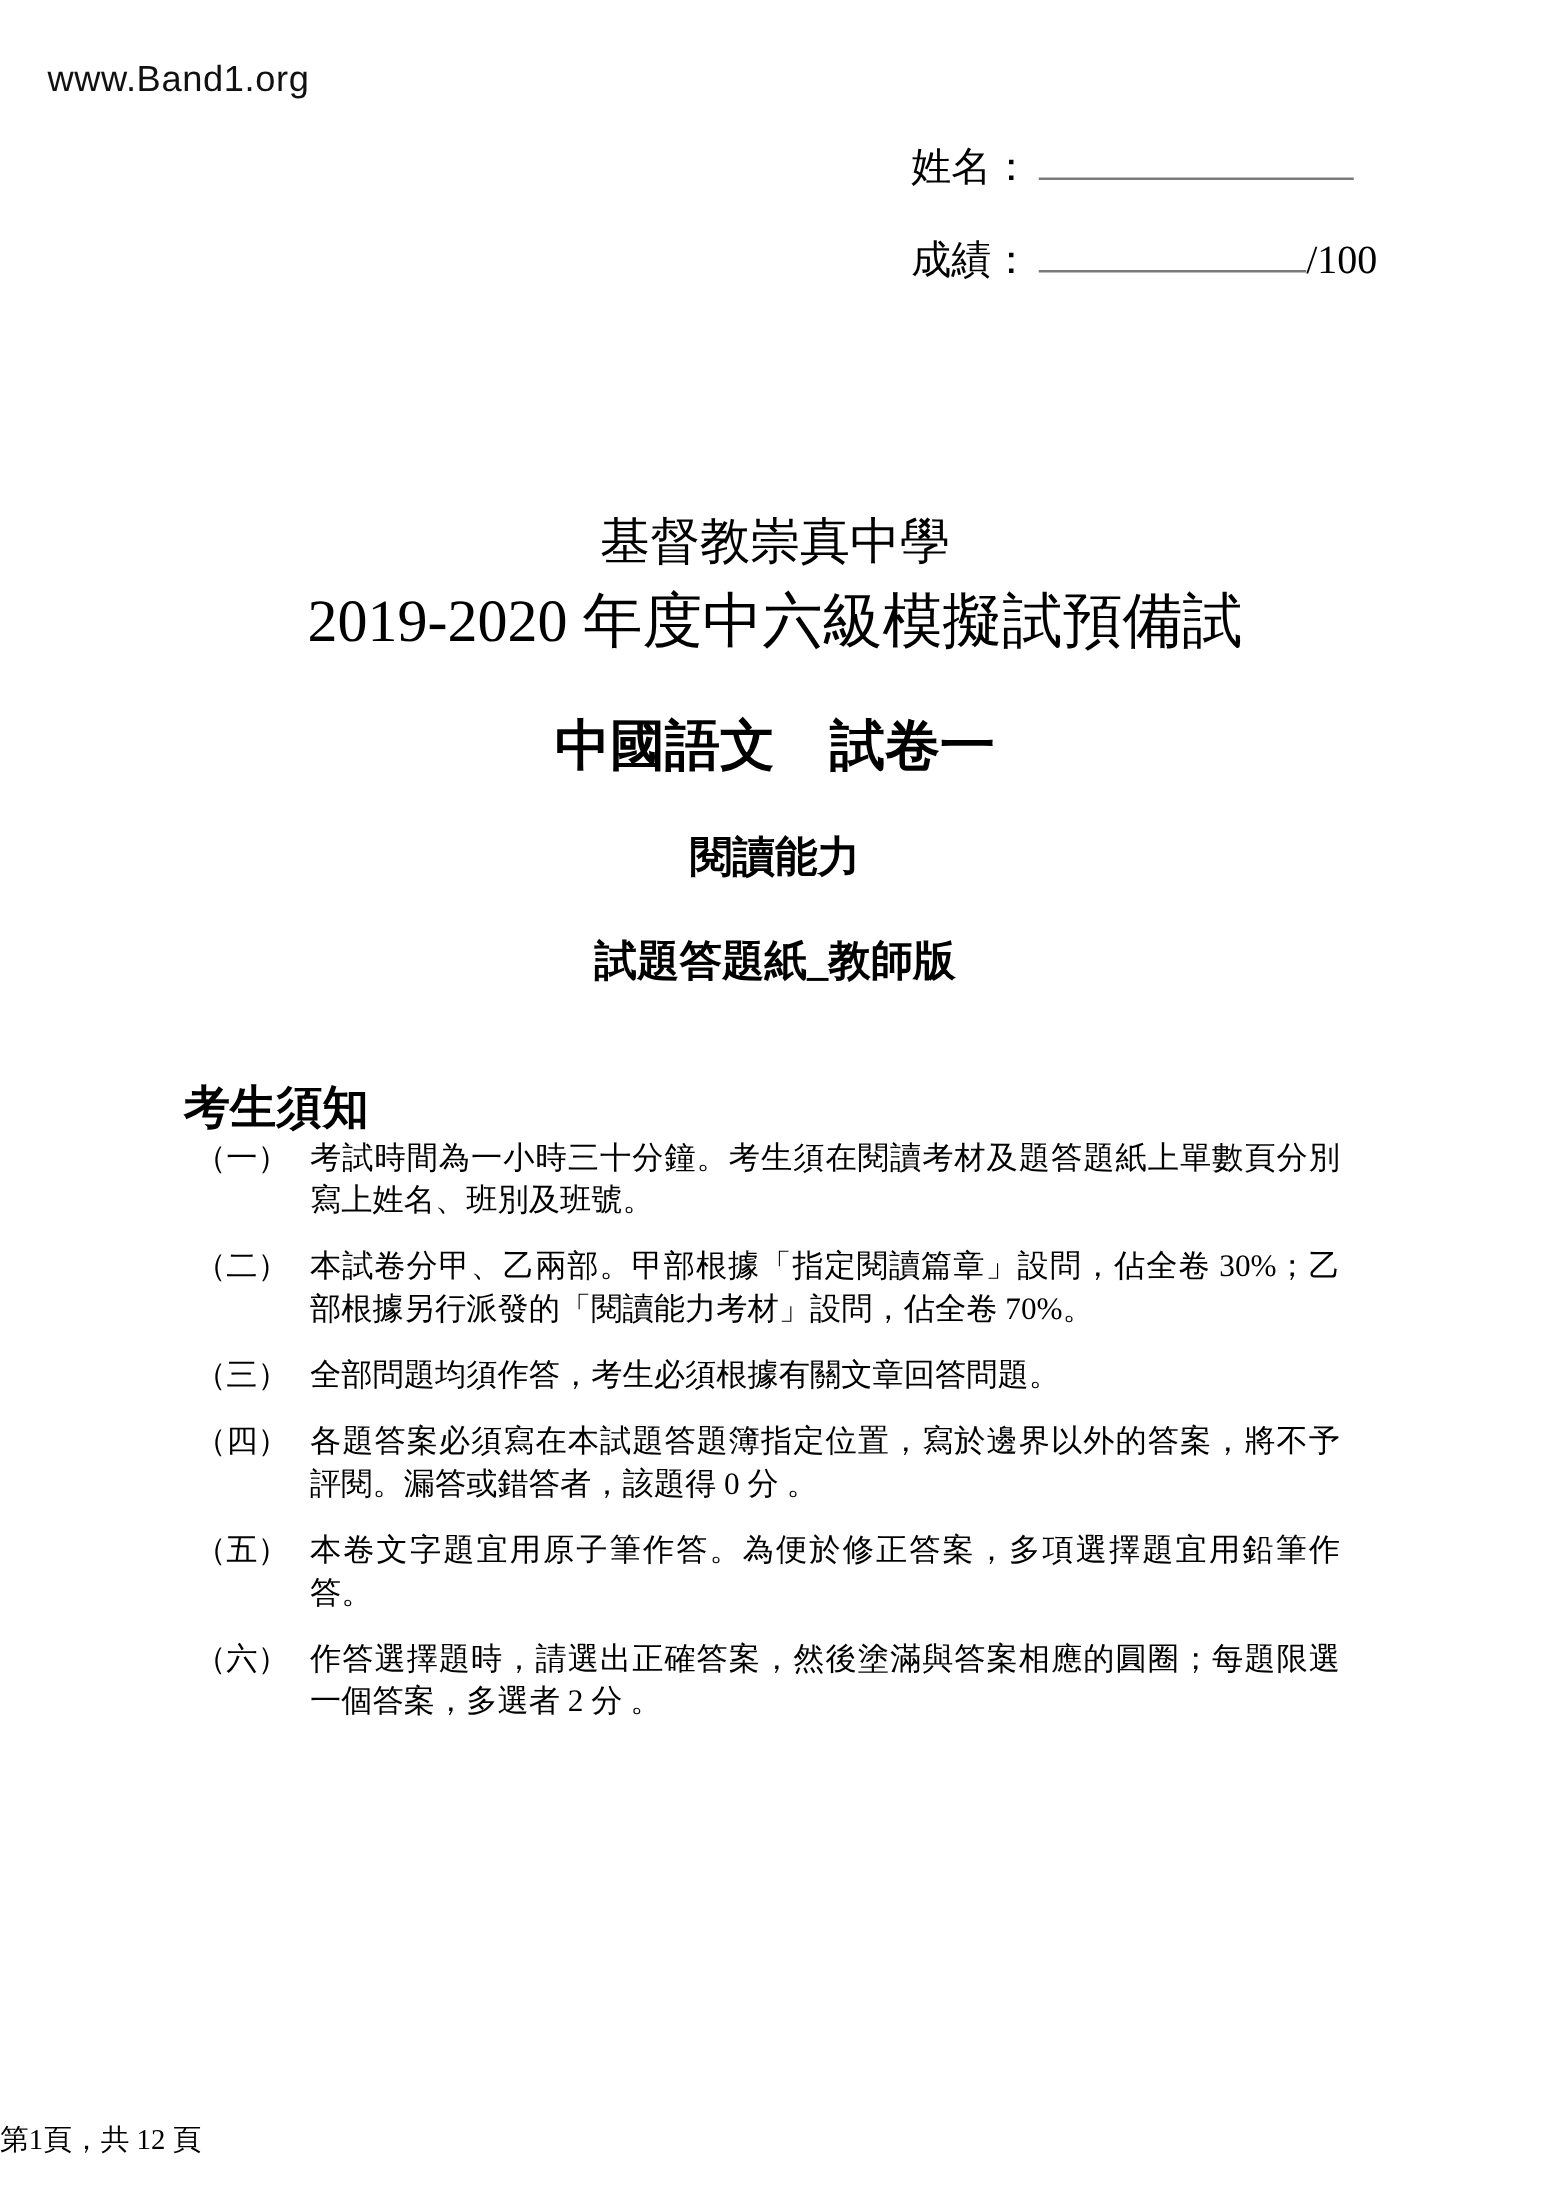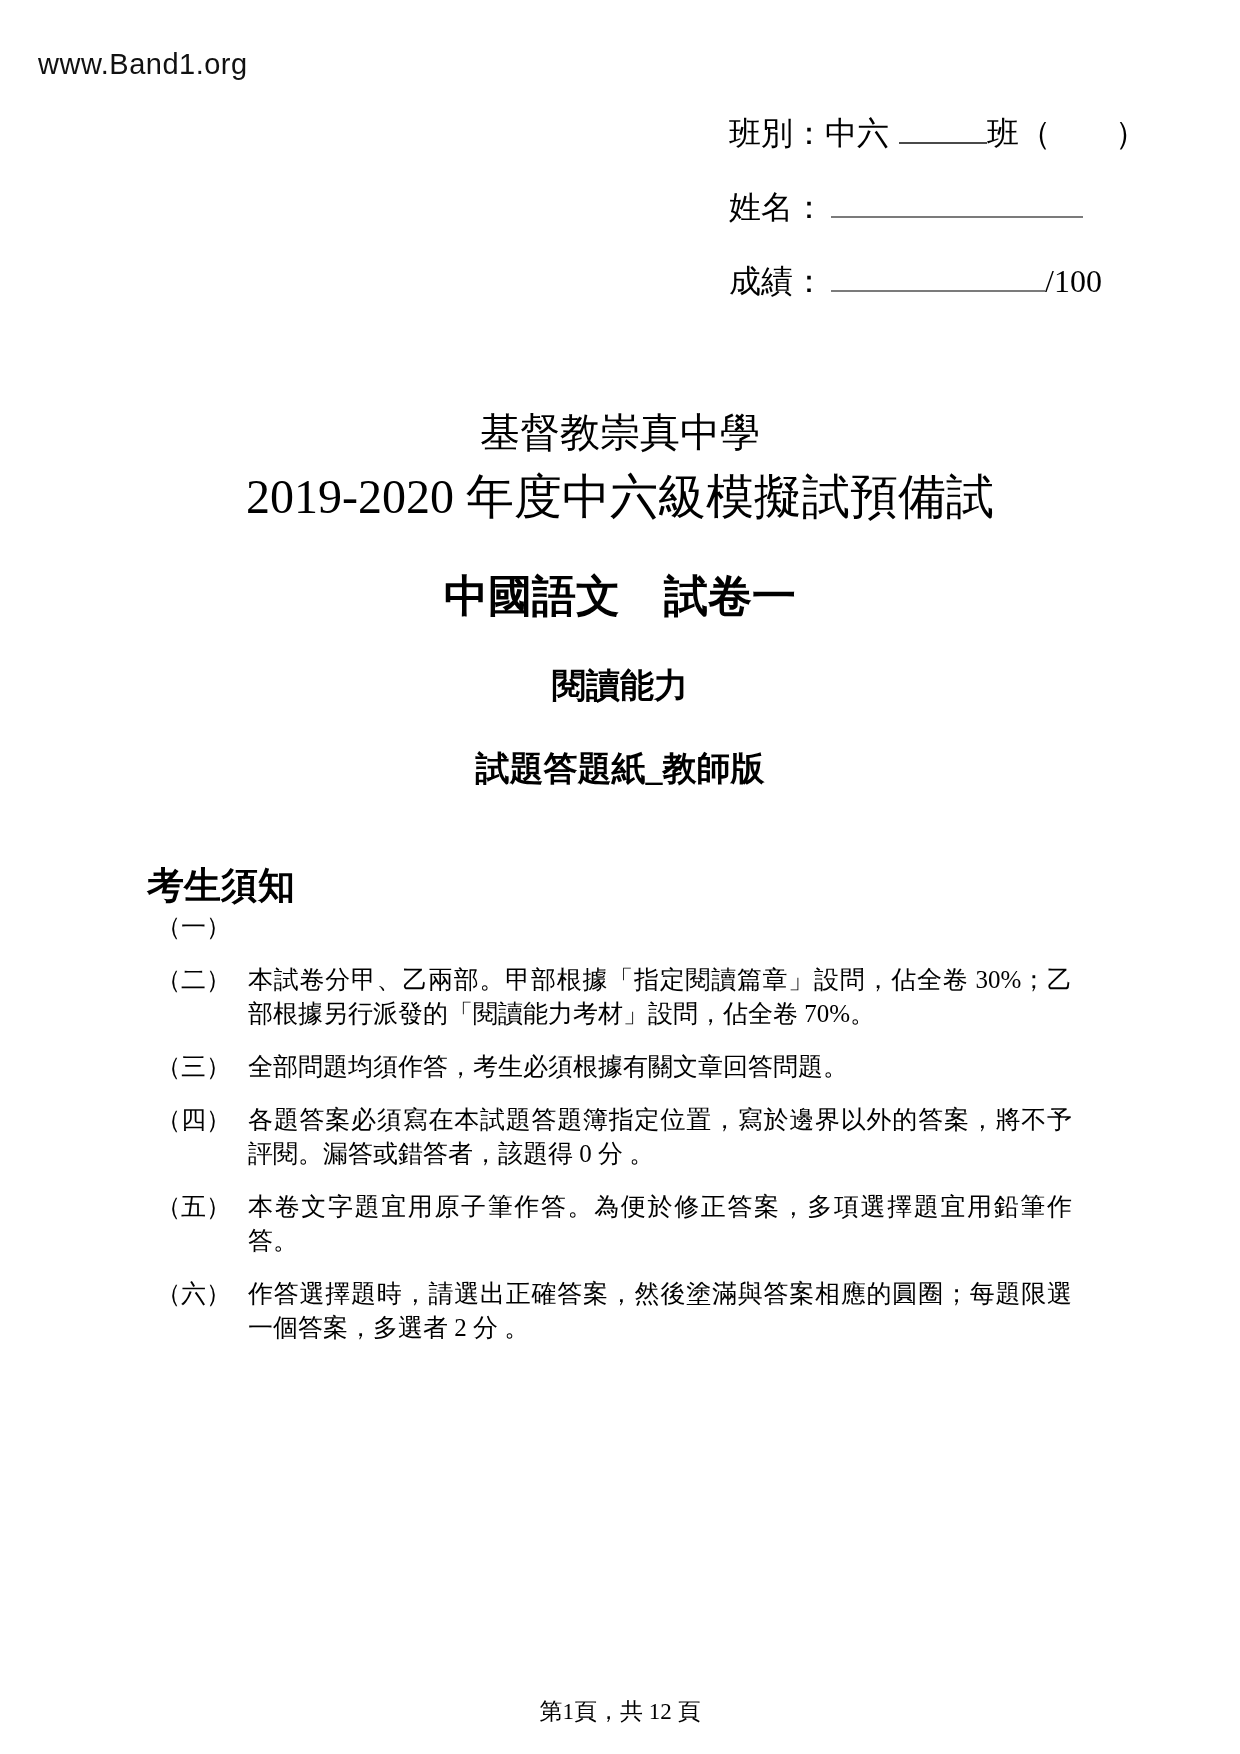--- a/index.html
+++ b/index.html
@@ -37,53 +37,51 @@
     position:absolute;left:147px;top:837px;
     font-size:37px;font-weight:bold;
   }
   .notice-list{position:absolute;left:156px;top:886px;width:916px;}
   .notice-item{display:flex;margin-bottom:19px;font-size:25px;line-height:34px;}
   .notice-num{width:92px;flex:0 0 92px;white-space:nowrap;}
   .notice-text{flex:1;text-align:justify;text-justify:inter-ideograph;}
   
   .footer{
     position:absolute;left:0;right:0;top:1672px;
-    text-align:center;font-size:23px;
+    font-size:23px;
   }
 </style>
 </head>
 <body>
 
 <div class="page">
 
   <div class="watermark">www.Band1.org</div>
 
   <div class="id-block">
-    <div class="id-row">
-      <span>班別：中六</span><span class="blank blank-class"></span><span>班（　　）</span>
-    </div>
     <div class="id-row">
       <span>姓名：</span><span class="blank blank-name"></span>
     </div>
     <div class="id-row">
       <span>成績：</span><span class="blank blank-score"></span><span>/100</span>
     </div>
   </div>
 
   <div class="title-line t-school">基督教崇真中學</div>
   <div class="title-line t-exam">2019-2020 年度中六級模擬試預備試</div>
   <div class="title-line t-subject">中國語文　試卷一</div>
   <div class="title-line t-paper">閱讀能力</div>
   <div class="title-line t-sheet">試題答題紙_教師版</div>
 
   <div class="notice-heading">考生須知</div>
 
   <div class="notice-list">
     <div class="notice-item">
       <div class="notice-num">（一）</div>
+      <div class="notice-text">考試時間為一小時三十分鐘。考生須在閱讀考材及題答題紙上單數頁分別寫上姓名、班別及班號。</div>
     </div>
     <div class="notice-item">
       <div class="notice-num">（二）</div>
       <div class="notice-text">本試卷分甲、乙兩部。甲部根據「指定閱讀篇章」設問，佔全卷 30%；乙部根據另行派發的「閱讀能力考材」設問，佔全卷 70%。</div>
     </div>
     <div class="notice-item">
       <div class="notice-num">（三）</div>
       <div class="notice-text">全部問題均須作答，考生必須根據有關文章回答問題。</div>
     </div>
     <div class="notice-item">

